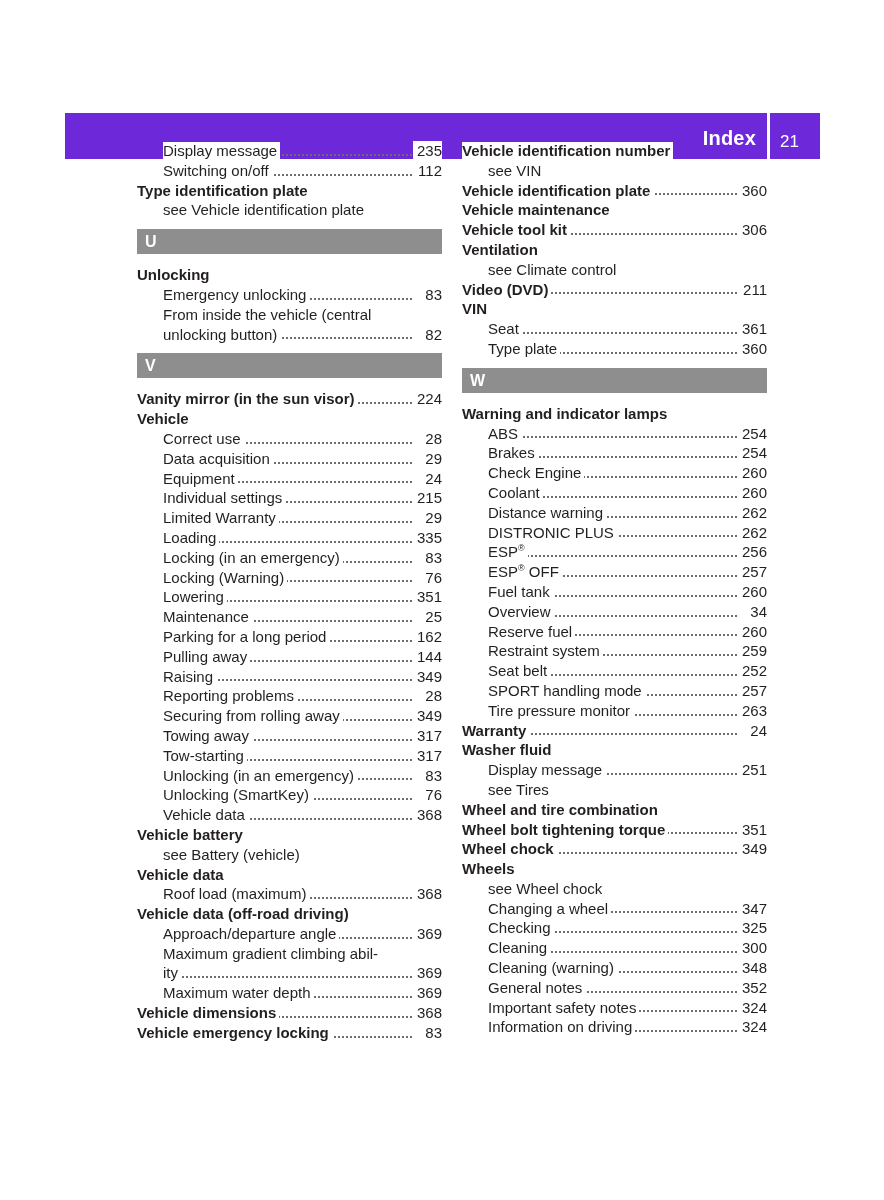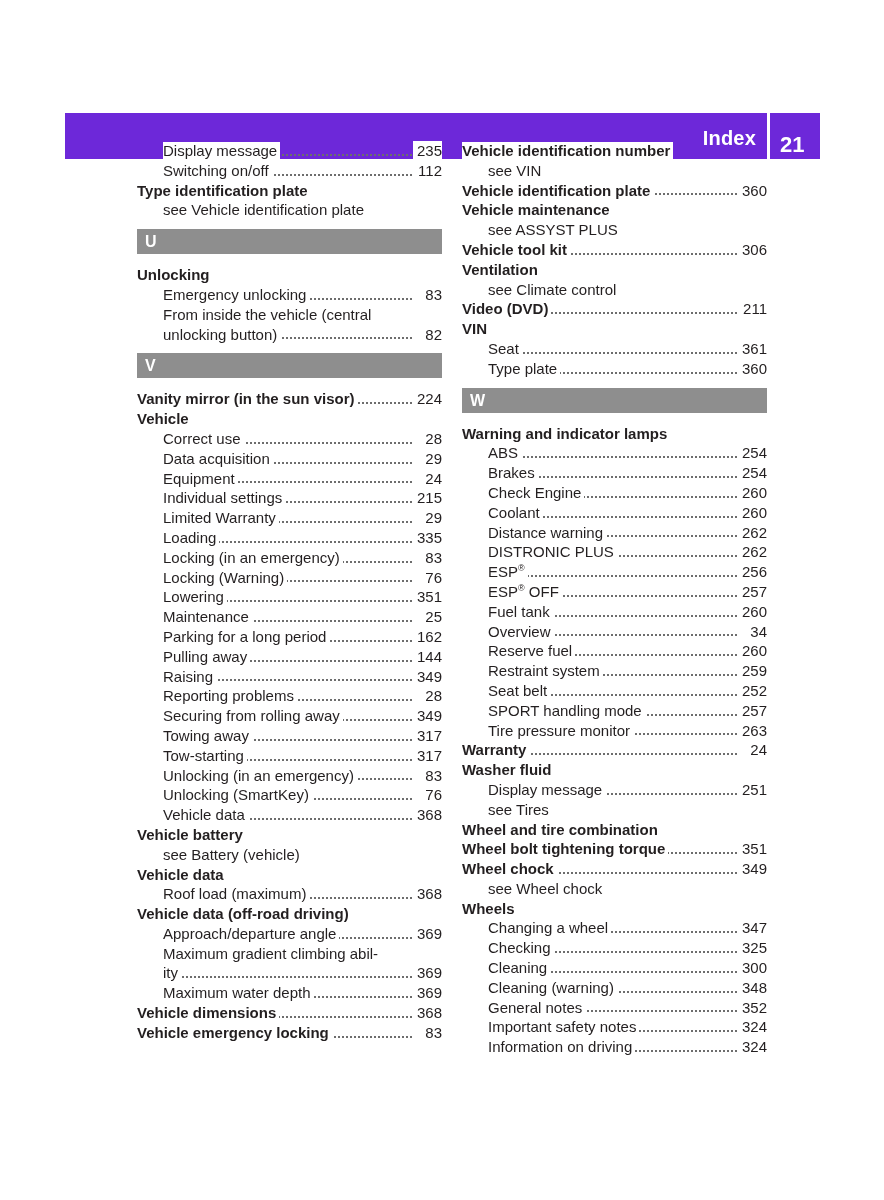--- a/index.html
+++ b/index.html
@@ -1,21 +1,21 @@
 <!DOCTYPE html>
 <html><head>
 <meta charset="utf-8">
 <style>
   html, body { margin: 0; padding: 0; background: #ffffff; }
   body { width: 884px; height: 1200px; position: relative; overflow: hidden;
          font-family: "Liberation Sans", "DejaVu Sans", sans-serif; color: #231f20; }
   .header-bar { position: absolute; left: 65px; top: 65px; width: 755px; height: 46px; background: #6d28d9; margin-top: 48px; }
   .header-title { position: absolute; right: 64px; top: 14px; font-size: 20px; font-weight: bold; color: #ffffff; letter-spacing: 0.2px; }
   .header-divider { position: absolute; left: 702px; top: 0; width: 3px; height: 46px; background: #ffffff; }
-  .header-page { position: absolute; left: 715px; top: 19px; font-size: 22px; font-weight: bold; color: #ffffff; }
+  .header-page { position: absolute; left: 715px; top: 19px; font-size: 17px; font-weight: normal; color: #ffffff; }
   .col { position: absolute; top: 141px; width: 305px; }
   .col-left { left: 137px; }
   .col-right { left: 462px; }
   .row { position: relative; height: 19.8px; line-height: 19.8px; font-size: 15px; white-space: nowrap; }
   .row.sub { padding-left: 26px; }
   .row.bold { font-weight: bold; }
   .row .lbl { position: relative; background: #fff; padding-right: 3px; z-index: 1; }
   .row.dots .dotfill { position: absolute; left: 0; right: 30px; bottom: 5px; border-bottom: 2px dotted #6d6d6d; z-index: 0; }
   .row.sub.dots .dotfill { left: 26px; }
   .row .pg { position: absolute; right: 0; top: 0; background: #fff; padding-left: 4px; z-index: 1; font-weight: normal; }
@@ -75,21 +75,20 @@
     <div class="row sub dots"><span class="dotfill"></span><span class="lbl">ity</span><span class="pg">369</span></div>
     <div class="row sub dots"><span class="dotfill"></span><span class="lbl">Maximum water depth</span><span class="pg">369</span></div>
     <div class="row bold dots"><span class="dotfill"></span><span class="lbl">Vehicle dimensions</span><span class="pg">368</span></div>
     <div class="row bold dots"><span class="dotfill"></span><span class="lbl">Vehicle emergency locking</span><span class="pg">83</span></div>
   </div>
 <div class="col col-right" id="col-right">
     <div class="row bold"><span class="lbl">Vehicle identification number</span></div>
     <div class="row sub"><span class="lbl">see VIN</span></div>
     <div class="row bold dots"><span class="dotfill"></span><span class="lbl">Vehicle identification plate</span><span class="pg">360</span></div>
     <div class="row bold"><span class="lbl">Vehicle maintenance</span></div>
-    <div class="row sub"><span class="lbl">see ASSYST PLUS</span></div>
     <div class="row bold dots"><span class="dotfill"></span><span class="lbl">Vehicle tool kit</span><span class="pg">306</span></div>
     <div class="row bold"><span class="lbl">Ventilation</span></div>
     <div class="row sub"><span class="lbl">see Climate control</span></div>
     <div class="row bold dots"><span class="dotfill"></span><span class="lbl">Video (DVD)</span><span class="pg">211</span></div>
     <div class="row bold"><span class="lbl">VIN</span></div>
     <div class="row sub dots"><span class="dotfill"></span><span class="lbl">Seat</span><span class="pg">361</span></div>
     <div class="row sub dots"><span class="dotfill"></span><span class="lbl">Type plate</span><span class="pg">360</span></div>
     <div class="section-bar">W</div>
     <div class="row bold"><span class="lbl">Warning and indicator lamps</span></div>
     <div class="row sub dots"><span class="dotfill"></span><span class="lbl">ABS</span><span class="pg">254</span></div>
@@ -107,22 +106,22 @@
     <div class="row sub dots"><span class="dotfill"></span><span class="lbl">Seat belt</span><span class="pg">252</span></div>
     <div class="row sub dots"><span class="dotfill"></span><span class="lbl">SPORT handling mode</span><span class="pg">257</span></div>
     <div class="row sub dots"><span class="dotfill"></span><span class="lbl">Tire pressure monitor</span><span class="pg">263</span></div>
     <div class="row bold dots"><span class="dotfill"></span><span class="lbl">Warranty</span><span class="pg">24</span></div>
     <div class="row bold"><span class="lbl">Washer fluid</span></div>
     <div class="row sub dots"><span class="dotfill"></span><span class="lbl">Display message</span><span class="pg">251</span></div>
     <div class="row sub"><span class="lbl">see Tires</span></div>
     <div class="row bold"><span class="lbl">Wheel and tire combination</span></div>
     <div class="row bold dots"><span class="dotfill"></span><span class="lbl">Wheel bolt tightening torque</span><span class="pg">351</span></div>
     <div class="row bold dots"><span class="dotfill"></span><span class="lbl">Wheel chock</span><span class="pg">349</span></div>
+    <div class="row bold"><span class="lbl">Wheels</span></div>
     <div class="row sub"><span class="lbl">see Wheel chock</span></div>
-    <div class="row bold"><span class="lbl">Wheels</span></div>
     <div class="row sub dots"><span class="dotfill"></span><span class="lbl">Changing a wheel</span><span class="pg">347</span></div>
     <div class="row sub dots"><span class="dotfill"></span><span class="lbl">Checking</span><span class="pg">325</span></div>
     <div class="row sub dots"><span class="dotfill"></span><span class="lbl">Cleaning</span><span class="pg">300</span></div>
     <div class="row sub dots"><span class="dotfill"></span><span class="lbl">Cleaning (warning)</span><span class="pg">348</span></div>
     <div class="row sub dots"><span class="dotfill"></span><span class="lbl">General notes</span><span class="pg">352</span></div>
     <div class="row sub dots"><span class="dotfill"></span><span class="lbl">Important safety notes</span><span class="pg">324</span></div>
     <div class="row sub dots"><span class="dotfill"></span><span class="lbl">Information on driving</span><span class="pg">324</span></div>
   </div>
 
 </body></html>

